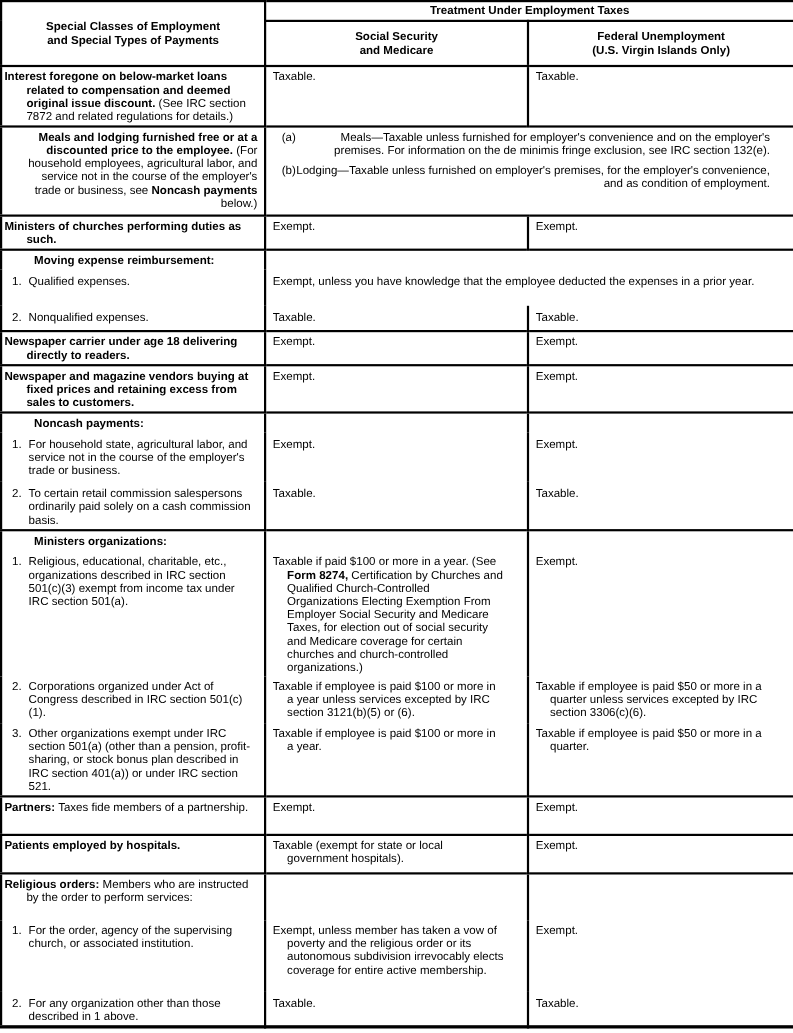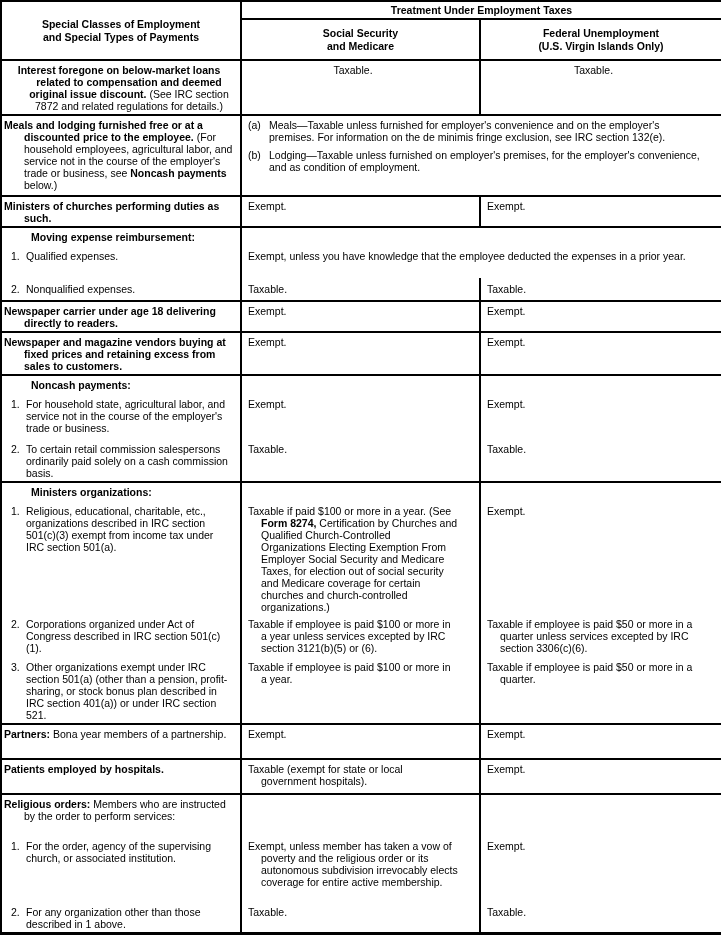--- a/index.html
+++ b/index.html
@@ -82,35 +82,35 @@
     </tr>
     <tr class="h-sub">
       <th class="vl"><span class="pre">Social Security
 and Medicare</span></th>
       <th class="vl"><span class="pre">Federal Unemployment
 (U.S. Virgin Islands Only)</span></th>
     </tr>
   </thead>
 
   <tbody>
-    <tr style="height:50px;text-align:center;">
+    <tr style="height:50px;">
       <td class="c1">
         <p class="hang1"><b>Interest foregone on below-market loans related to compensation and deemed original issue discount.</b> <span>(See IRC section 7872 and related regulations for details.)</span></p>
       </td>
       <td class="cv vl">
           <p class="hang2">Taxable.</p>
         </td>
       <td class="cv vl">
           <p class="hang2">Taxable.</p>
         </td>
     </tr>
   </tbody>
 
   <tbody>
-    <tr style="height:81px;">
+    <tr style="height:81px;text-align:right;">
       <td class="c1">
         <p class="hang1"><b>Meals and lodging furnished free or at a discounted price to the employee.</b> <span><span>(For household employees, agricultural labor, and service not in the course of the employer's trade or business, see </span><b>Noncash payments</b><span> below.)</span></span></p>
       </td>
       <td class="cv vl" colspan="2">
         <div class="ab">
             <span class="mk">(a)</span>
             <span class="tx">Meals—Taxable unless furnished for employer's convenience and on the employer's premises. For information on the de minimis fringe exclusion, see IRC section 132(e).</span>
           </div>
         <div class="ab">
             <span class="mk">(b)</span>
@@ -282,21 +282,21 @@
         </td>
       <td class="cv vl">
           <p class="hang2">Taxable if employee is paid $50 or more in a quarter.</p>
         </td>
     </tr>
   </tbody>
 
   <tbody>
     <tr style="height:35px;">
       <td class="c1">
-        <p class="hang1"><b>Partners:</b> <span>Bona year members of a partnership.</span></p>
+        <p class="hang1"><b>Partners:</b> <span>Taxes fide members of a partnership.</span></p>
       </td>
       <td class="cv vl">
           <p class="hang2">Exempt.</p>
         </td>
       <td class="cv vl">
           <p class="hang2">Exempt.</p>
         </td>
     </tr>
   </tbody>
 

